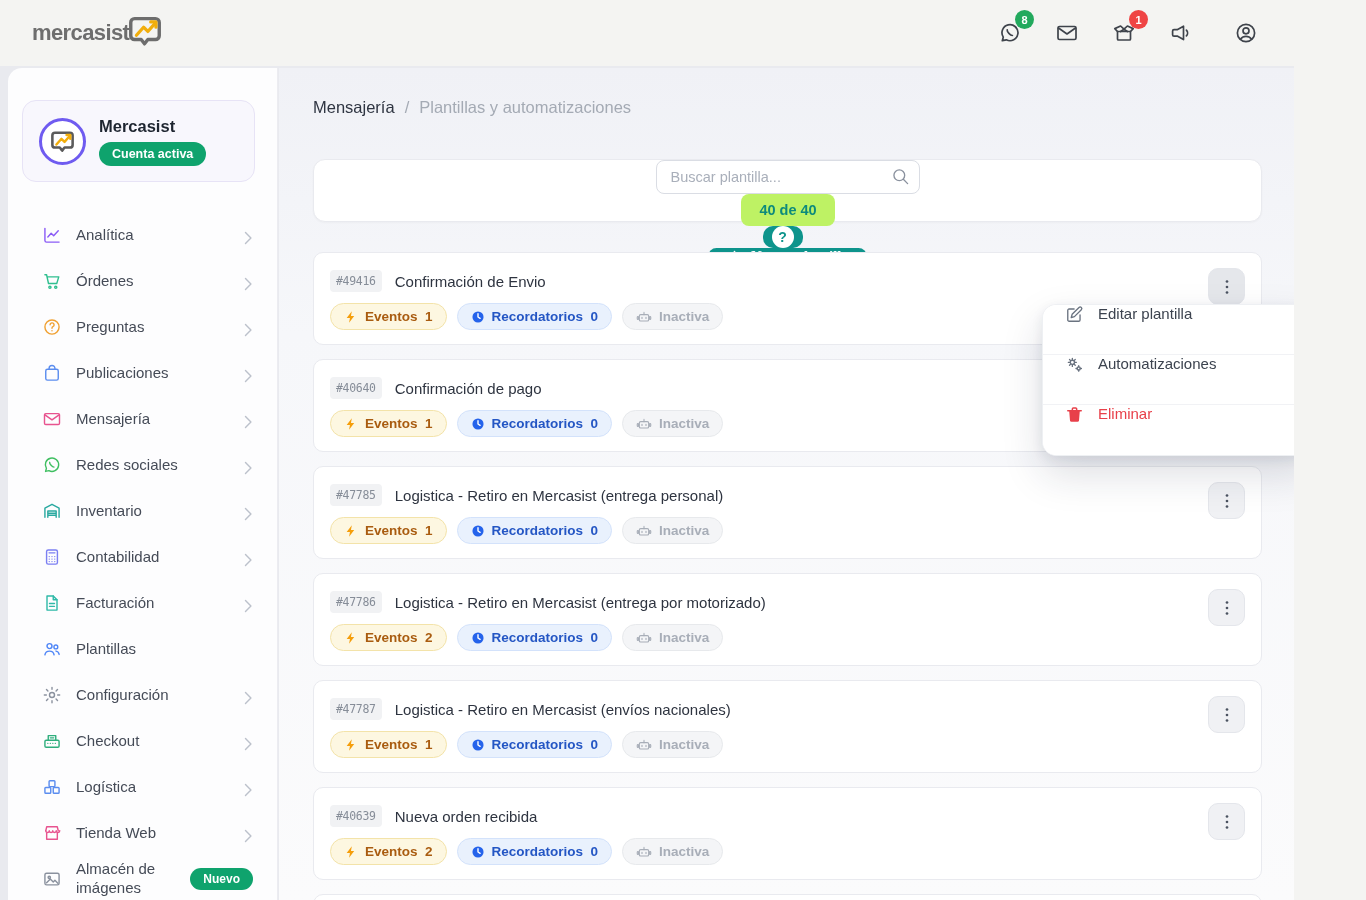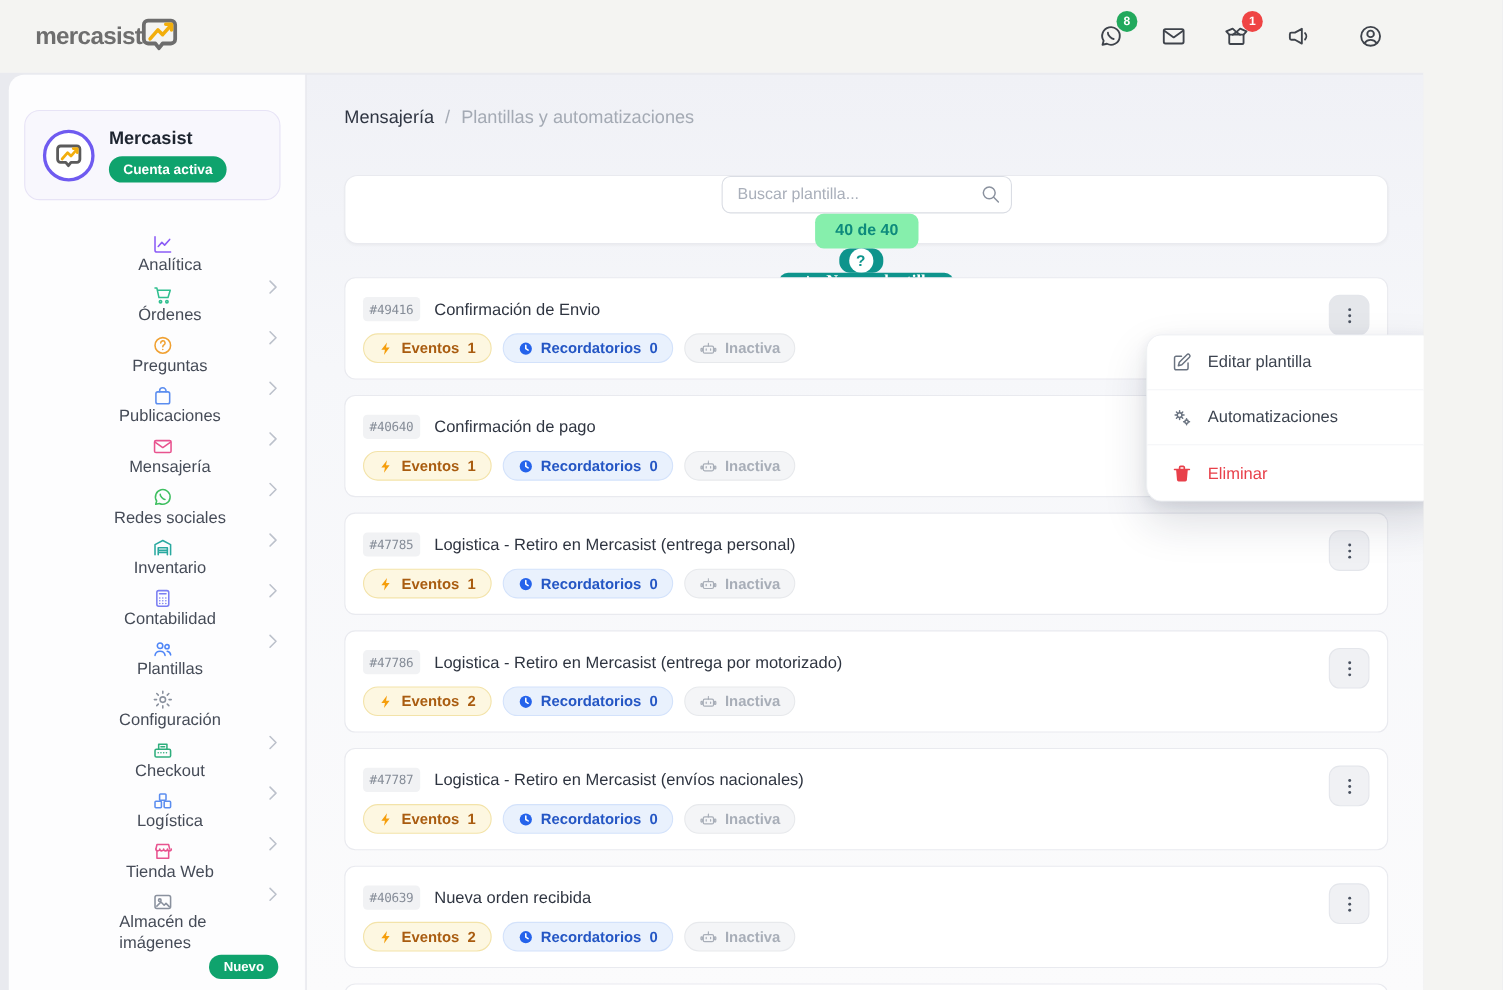--- a/index.html
+++ b/index.html
@@ -24,39 +24,39 @@
   .main { position:absolute; left:279px; right:0; top:2px; bottom:0; background:linear-gradient(180deg,#f0f1f6 0%,#f6f7fa 32%,#fbfbfc 100%); }
 
   
   .account-card { margin:32px 22px 0 14px; height:82px; background:#f8f7fd; border:1px solid #e7e3f6; border-radius:14px; display:flex; align-items:center; padding:0 16px; cursor:pointer; }
   .avatar { width:47px; height:47px; border-radius:50%; background:#fff; border:3px solid #6f5bf0; display:flex; align-items:center; justify-content:center; flex:none; }
   .avatar svg { width:27px; height:27px; }
   .acc-info { margin-left:13px; }
   .acc-name { font-size:16.5px; font-weight:700; color:#1e2530; margin-bottom:6px; }
   .acc-status { display:inline-block; background:#0fa36d; color:#fff; font-size:12.5px; font-weight:700; padding:5px 13px; border-radius:999px; }
   .nav { margin-top:30px; }
-  .nav-item { height:46px; display:flex; align-items:center; padding:0 24px 0 34px; cursor:pointer;flex-direction:column; }
+  .nav-item { height:46px; display:flex; align-items:center; padding:0 24px 0 34px; cursor:pointer; }
   .nav-item .ic { width:20px; height:20px; flex:none; }
   .nav-label { margin-left:14px; font-size:15px; color:#454b57; line-height:1.25; }
   .nav-label.wrap { max-width:92px; }
   .nav-badge { margin-left:auto; background:#0fa36d; color:#fff; font-size:12px; font-weight:700; padding:4px 13px; border-radius:999px; }
   .nav-chevron { margin-left:auto; color:#bcc1cb; width:15px; height:15px; }
 
   
   .breadcrumb { padding:30px 0 0 34px; font-size:16.5px; display:flex; gap:10px; align-items:center; }
   .bc-current { color:#2f3542; font-weight:500; cursor:pointer; }
   .bc-sep, .bc-section { color:#a4aab4; font-weight:400; }
 
   
   .toolbar { margin:42px 32px 0 34px; height:63px; background:#fff; border:1px solid #e9eaef; border-radius:12px; display:flex; align-items:center; padding:0 17px; box-shadow:0 1px 2px rgba(16,24,40,.03);flex-direction:column; }
   .search-box { position:relative; width:264px; }
   .search-box input { width:100%; height:34px; border:1px solid #dadde4; border-radius:8px; padding:0 36px 0 14px; font-size:14.5px; color:#454b57; background:#fff; outline:none; font-family:inherit; }
   .search-box input::placeholder { color:#a9afba; }
   .search-icon-wrap { position:absolute; right:10px; top:7px; width:19px; height:19px; color:#8a919e; pointer-events:none; }
-  .count-badge { margin-left:1px; background:#86efac; color:#0d8a7c; font-weight:700; font-size:14.5px; padding:8px 18px; border-radius:8px; }
+  .count-badge { margin-left:1px; background:#bef264; color:#0d8a7c; font-weight:700; font-size:14.5px; padding:8px 18px; border-radius:8px; }
   .toolbar-spacer { flex:1; }
   .help-btn { width:40px; height:40px; border-radius:10px; background:#0e948c; border:none; cursor:pointer; display:flex; align-items:center; justify-content:center; margin-right:10px; }
   .help-circle { width:22px; height:22px; border-radius:50%; background:#fff; color:#0e948c; font-weight:700; font-size:14px; display:flex; align-items:center; justify-content:center; }
   .new-btn { height:40px; border-radius:10px; background:#0e948c; border:none; color:#fff; font-size:15px; font-weight:700; display:flex; align-items:center; gap:8px; padding:0 18px; cursor:pointer; font-family:Liberation Serif, serif; }
   .new-btn .ic { width:17px; height:17px; }
 
   
   .template-list { margin:30px 32px 0 34px; display:flex; flex-direction:column; gap:14px; }
   .tcard { position:relative; height:93px; background:#fff; border:1px solid #e9eaef; border-radius:10px; padding:17px 16px 0 16px; cursor:pointer; }
   .tcard.partial { height:93px; }
@@ -71,21 +71,21 @@
   .pill.record { background:#e9f1fd; border:1px solid #d3e2fb; color:#2456c4; }
   .pill.record .ic { color:#2563eb; }
   .pill.inactive { background:#f4f5f7; border:1px solid #e7e9ec; color:#a8aeb8; }
   .pill.inactive .ic { color:#a8aeb8; width:16px; height:16px; }
   .dots-btn { position:absolute; top:15px; right:16px; width:37px; height:37px; border-radius:10px; background:#f0f1f4; border:1px solid #e4e6eb; color:#4a5260; cursor:pointer; display:flex; align-items:center; justify-content:center; }
   .dots-btn .ic { width:20px; height:20px; }
   .dots-btn.active { background:#e5e7eb; }
 
   
   .context-menu { position:absolute; left:1042px; top:304px; width:272px; background:#fff; border:1px solid #eef0f3; border-radius:14px; box-shadow:0 18px 40px rgba(25,35,60,.15), 0 4px 12px rgba(25,35,60,.08); z-index:50; overflow:hidden; }
-  .menu-item { height:50px; display:flex; align-items:center; gap:14px; padding:0 22px; font-size:15px; color:#3c434f; cursor:pointer; border-bottom:1px solid #f1f2f5; background:#fff; }
+  .menu-item { height:50px; display:flex; gap:14px; padding:0 22px; font-size:15px; color:#3c434f; cursor:pointer; border-bottom:1px solid #f1f2f5; background:#fff; }
   .menu-item:last-child { border-bottom:none; }
   .menu-item .ic { width:19px; height:19px; color:#6a7380; flex:none; }
   .menu-item.danger { color:#e8404a; }
   .menu-item.danger .ic { color:#e8404a; }
 </style>
 </head>
 <body>
 
 <div class="app">
 
@@ -254,20 +254,34 @@
             </span>
           </div>
           <div class="nav-item">
             <span style="color:#7b7ff2;display:flex">
               <svg class="ic" viewBox="0 0 24 24" fill="none" stroke="currentColor" stroke-width="1.7" stroke-linecap="round" stroke-linejoin="round">
                 <rect x="5.5" y="3.5" width="13" height="17" rx="2"></rect>
                 <path d="M8.5 7h7M8.7 11.5h.01M12 11.5h.01M15.3 11.5h.01M8.7 14.5h.01M12 14.5h.01M15.3 14.5h.01M8.7 17.5h.01M12 17.5h.01M15.3 17.5h.01"></path>
               </svg>
             </span>
             <span class="nav-label">Contabilidad</span>
+            <span class="nav-chevron" style="display:flex">
+              <svg class="ic" viewBox="0 0 24 24" fill="none" stroke="currentColor" stroke-width="1.7" stroke-linecap="round" stroke-linejoin="round">
+                <path d="M9 5.5l6.5 6.5L9 18.5"></path>
+              </svg>
+            </span>
+          </div>
+          <div class="nav-item">
+            <span style="color:#2fb9a8;display:flex">
+              <svg class="ic" viewBox="0 0 24 24" fill="none" stroke="currentColor" stroke-width="1.7" stroke-linecap="round" stroke-linejoin="round">
+                <path d="M6 3.5h7.5L18 8v12.5H6z"></path>
+                <path d="M13.5 3.5V8H18M9 12.5h6M9 16h6"></path>
+              </svg>
+            </span>
+            <span class="nav-label">Facturación</span>
             <span class="nav-chevron" style="display:flex">
               <svg class="ic" viewBox="0 0 24 24" fill="none" stroke="currentColor" stroke-width="1.7" stroke-linecap="round" stroke-linejoin="round">
                 <path d="M9 5.5l6.5 6.5L9 18.5"></path>
               </svg>
             </span>
           </div>
           <div class="nav-item">
             <span style="color:#4f86f7;display:flex">
               <svg class="ic" viewBox="0 0 24 24" fill="none" stroke="currentColor" stroke-width="1.7" stroke-linecap="round" stroke-linejoin="round">
                 <circle cx="9" cy="8.5" r="3"></circle>

